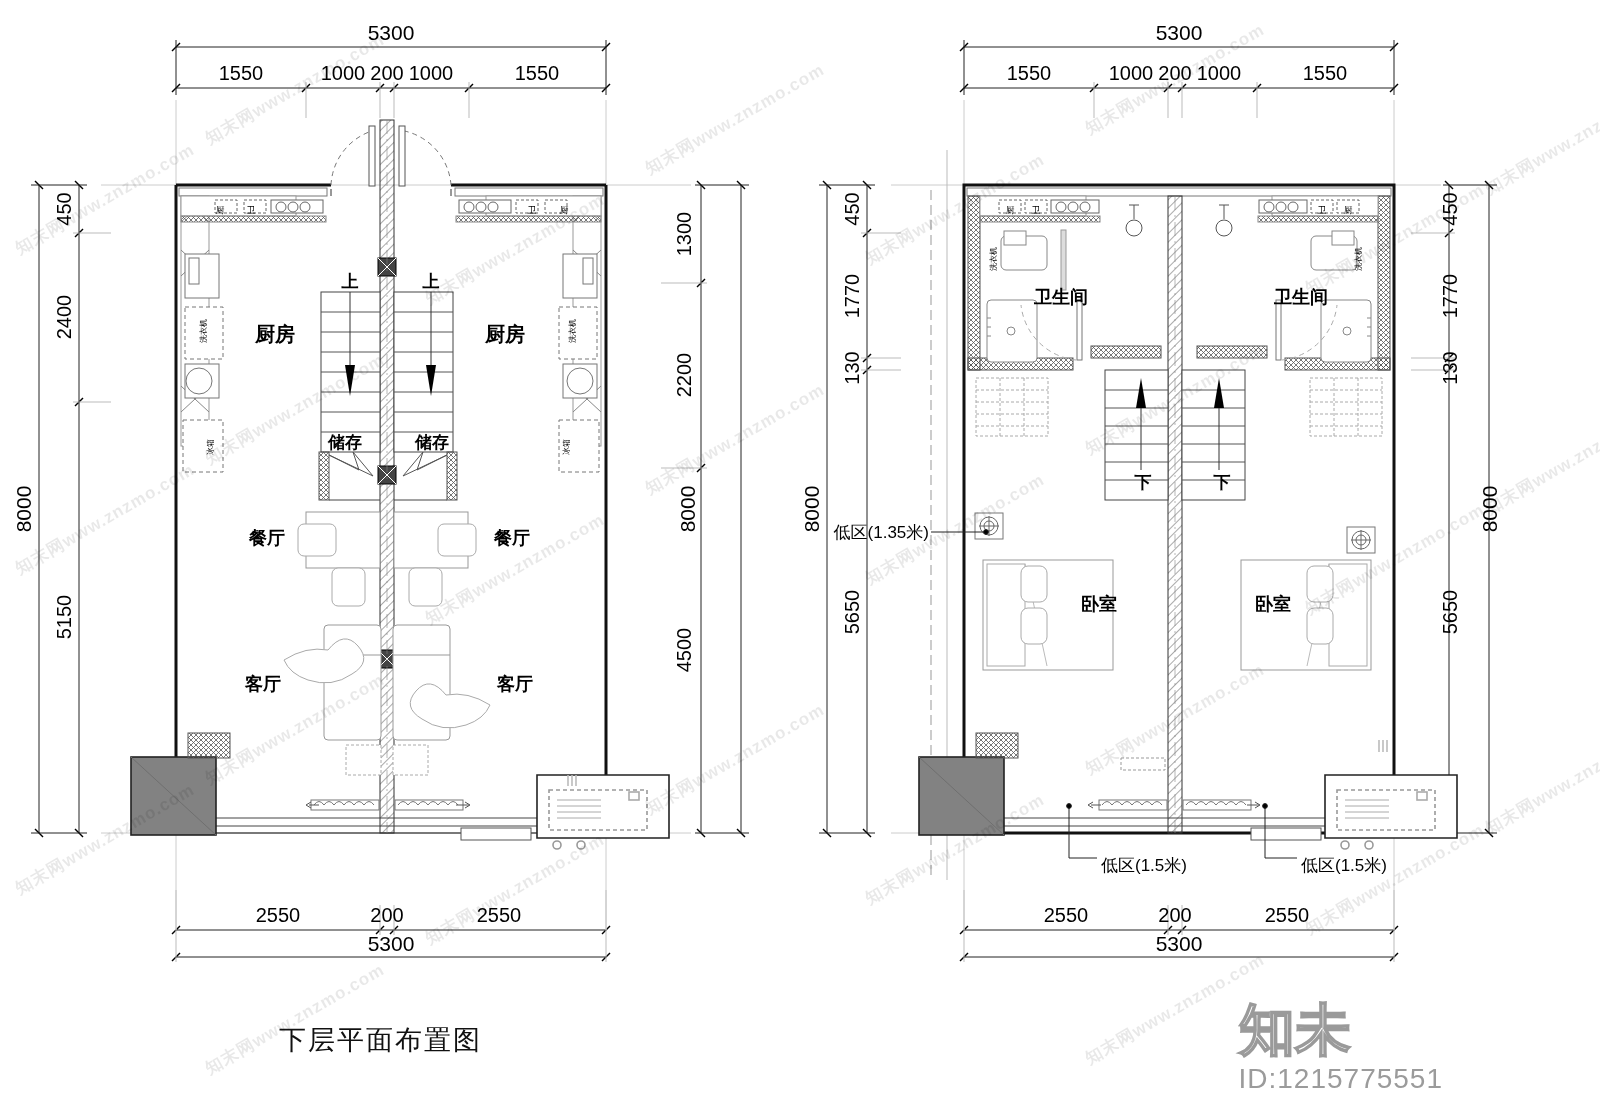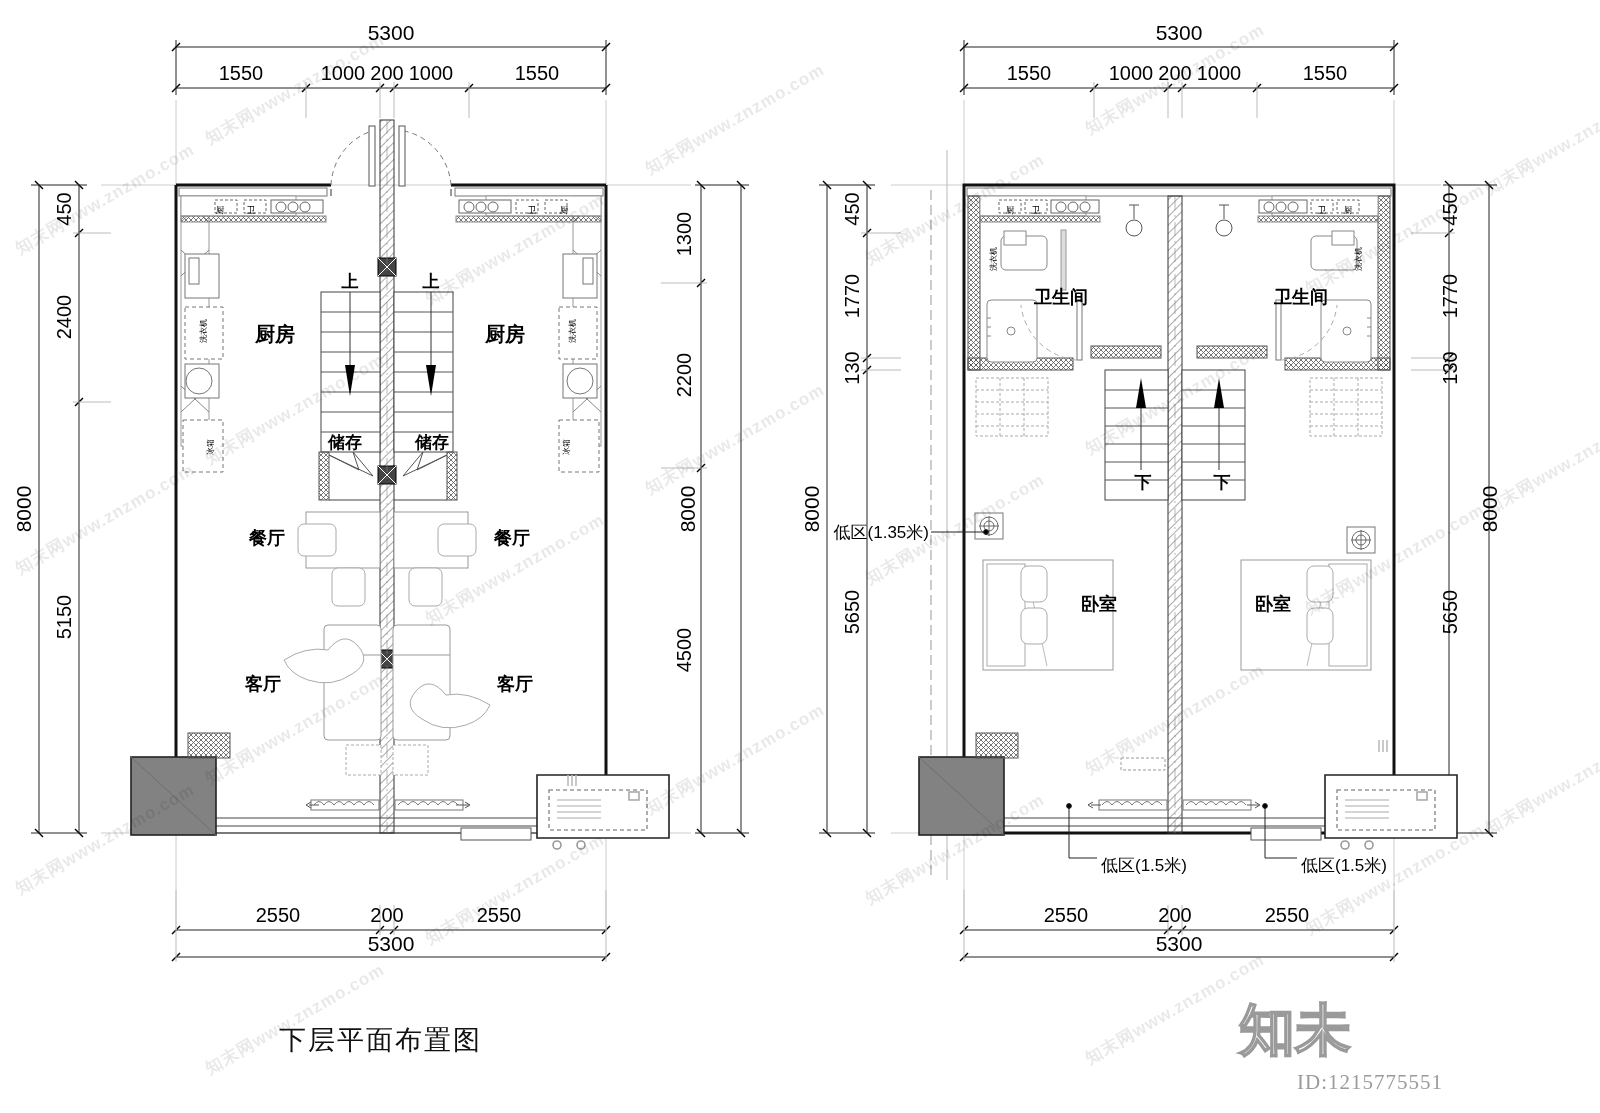--- a/index.html
+++ b/index.html
@@ -7,22 +7,22 @@
        font-family:"Liberation Sans","DejaVu Sans",sans-serif;color:#000;}
   .stage{position:absolute;left:1px;top:0;width:1452px;height:1113px;}
   svg.plan{position:absolute;left:0;top:0;width:1600px;height:1113px;}
   .title{position:absolute;font-family:"Liberation Serif","DejaVu Serif",serif;
          font-size:27px;letter-spacing:2px;color:#111;white-space:nowrap;}
   .wm{position:absolute;color:#000;opacity:.085;font-size:17px;
       font-family:"Liberation Sans",sans-serif;font-weight:bold;
       transform:rotate(-30deg);transform-origin:left top;white-space:nowrap;
       pointer-events:none;letter-spacing:1px;}
   .logo{position:absolute;right:8px;bottom:52px;width:212px;height:62px;}
-  .logoid{position:absolute;right:10px;bottom:18px;font-size:21px;
-          color:#9b9b9b;letter-spacing:1px;font-family:Liberation Serif, serif;margin-left:35px;}
+  .logoid{position:absolute;right:10px;bottom:18px;font-size:28px;
+          color:#9b9b9b;letter-spacing:1px;font-family:Liberation Sans, sans-serif;margin-left:35px;}
 </style>
 </head>
 <body>
 
 <div class="stage">
 
 <svg class="plan" viewBox="0 0 1600 1113">
   <defs>
     <pattern id="hatch" width="6" height="6" patternUnits="userSpaceOnUse" patternTransform="rotate(45)">
       <line x1="0" y1="0" x2="0" y2="6" stroke="#555" stroke-width="1"></line>

